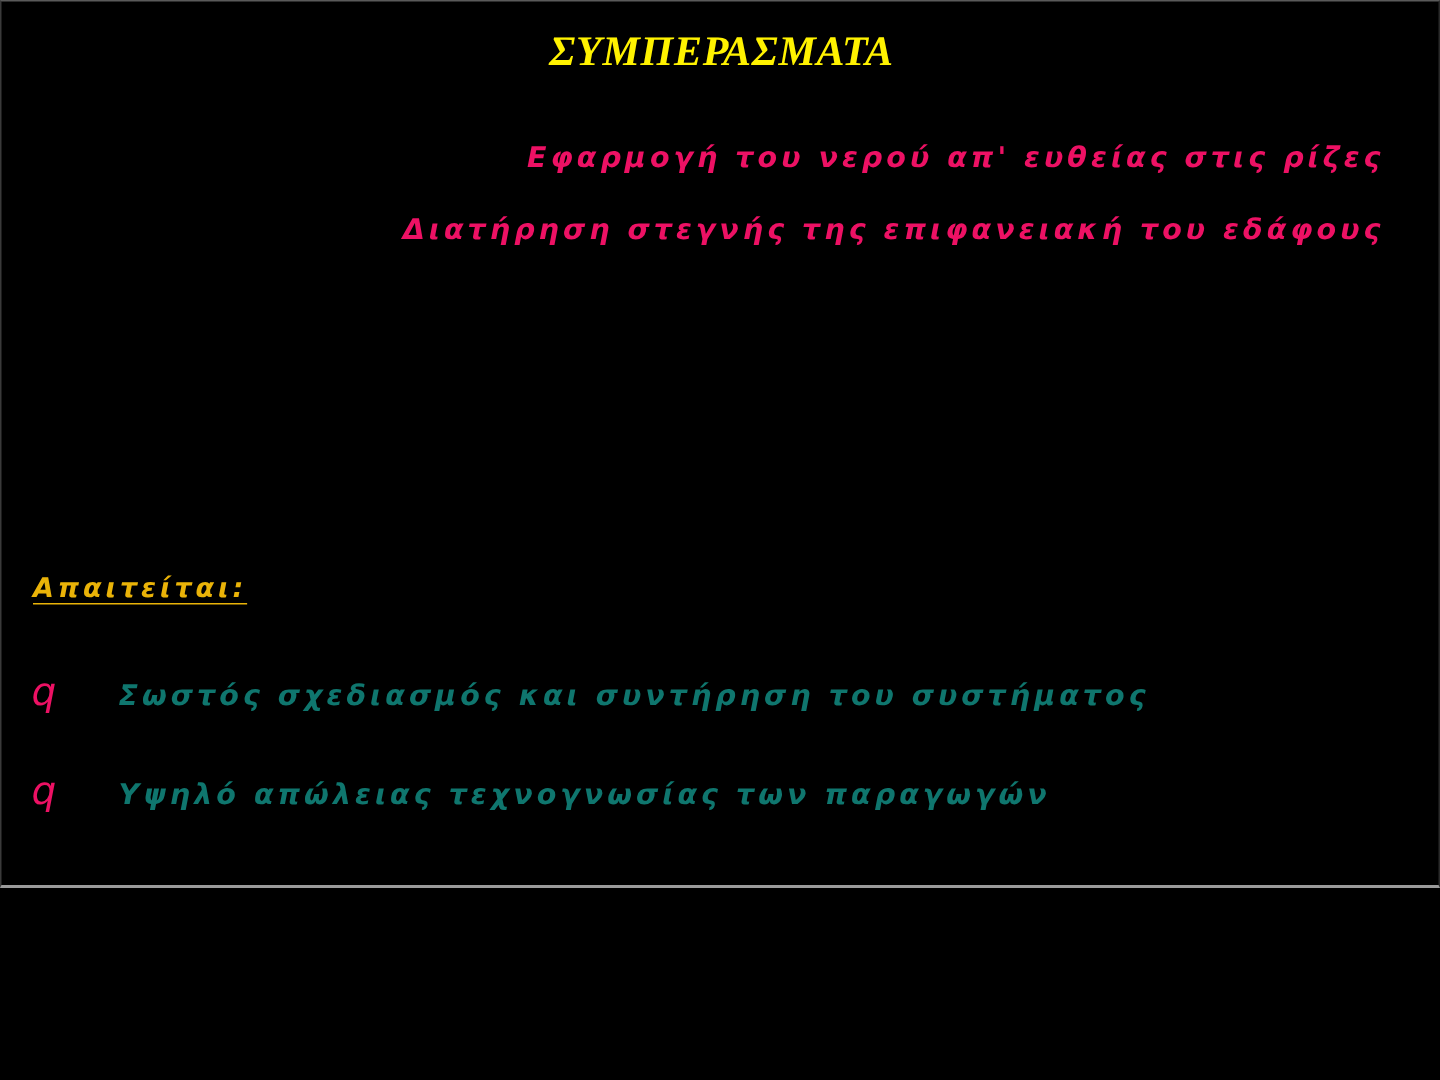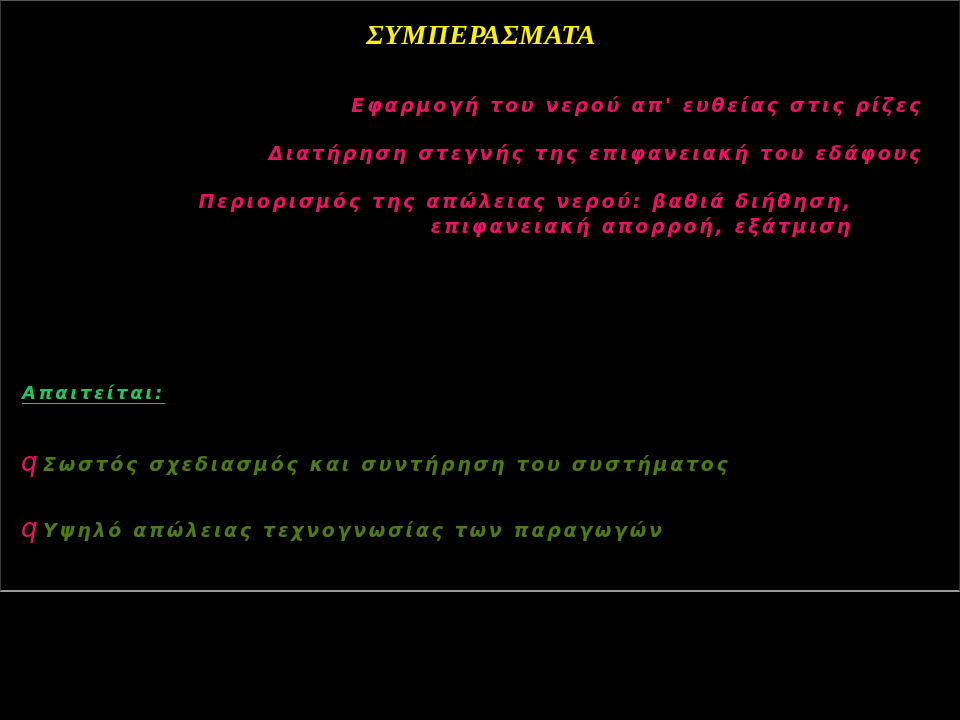--- a/index.html
+++ b/index.html
@@ -68,21 +68,21 @@
   }
   .body-line.last {
     margin-bottom: 0;
   }
 
   
   #requires {
     position: absolute;
     left: 21px;
     top: 380px;
-    color: #22c55e;
+    color: #eab308;
     font-family: "DejaVu Sans", sans-serif;
     font-weight: bold;
     font-size: 18px;
     letter-spacing: 2.6px;
     line-height: 24px;
     text-decoration: underline;
     text-underline-offset: 4px;
     white-space: nowrap;
   }
 
@@ -104,40 +104,40 @@
     flex: 0 0 auto;
     width: 22px;
     color: #ED1164;
     font-family: "DejaVu Sans", sans-serif;
     font-weight: normal;
     font-size: 26px;
     line-height: 26px;
   }
   .bullet-text {
     flex: 1 1 auto;
-    color: #4d7c0f;
+    color: #0f766e;
     font-family: "DejaVu Sans", sans-serif;
     font-weight: bold;
     font-size: 19px;
     letter-spacing: 2.7px;
     line-height: 26px;
     white-space: nowrap;
+    margin-left: 36px;
   }
 </style>
 </head>
 <body>
 
 <div id="slide">
 
   <div id="title">ΣΥΜΠΕΡΑΣΜΑΤΑ</div>
 
   <div id="body-block">
     <p class="body-line">Εφαρμογή του νερού απ' ευθείας στις ρίζες</p>
     <p class="body-line">Διατήρηση στεγνής της επιφανειακή του εδάφους</p>
-    <p class="body-line wrap">Περιορισμός της απώλειας νερού: βαθιά διήθηση, επιφανειακή απορροή, εξάτμιση</p>
   </div>
 
   <div id="requires">Απαιτείται:</div>
 
   <div id="bullets">
     <div class="bullet-row">
       <span class="bullet-glyph">q</span>
       <span class="bullet-text">Σωστός σχεδιασμός και συντήρηση του συστήματος</span>
     </div>
     <div class="bullet-row last">

